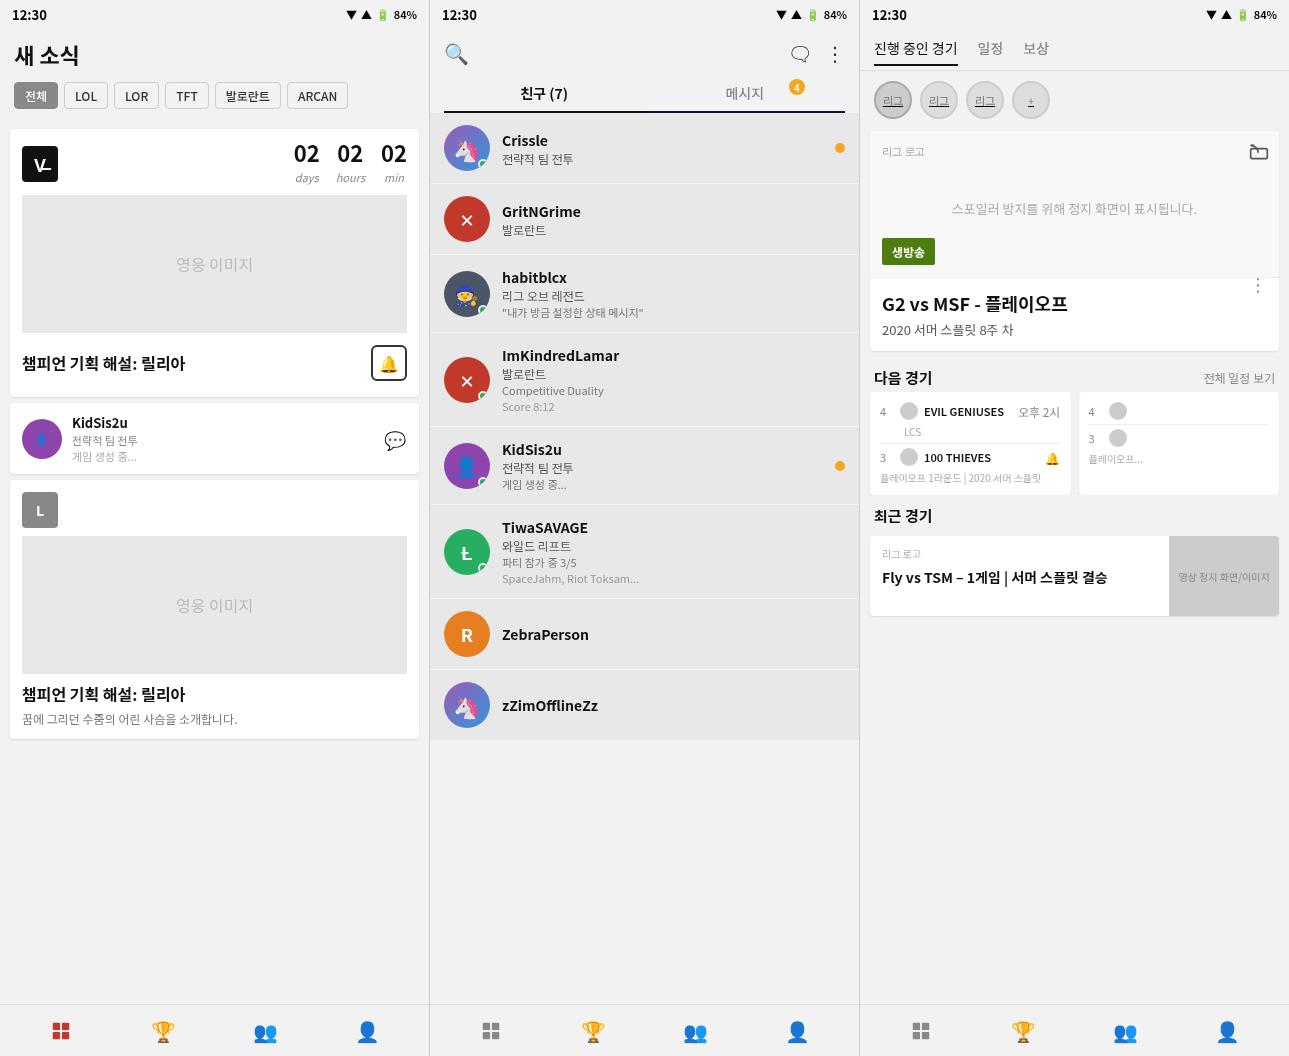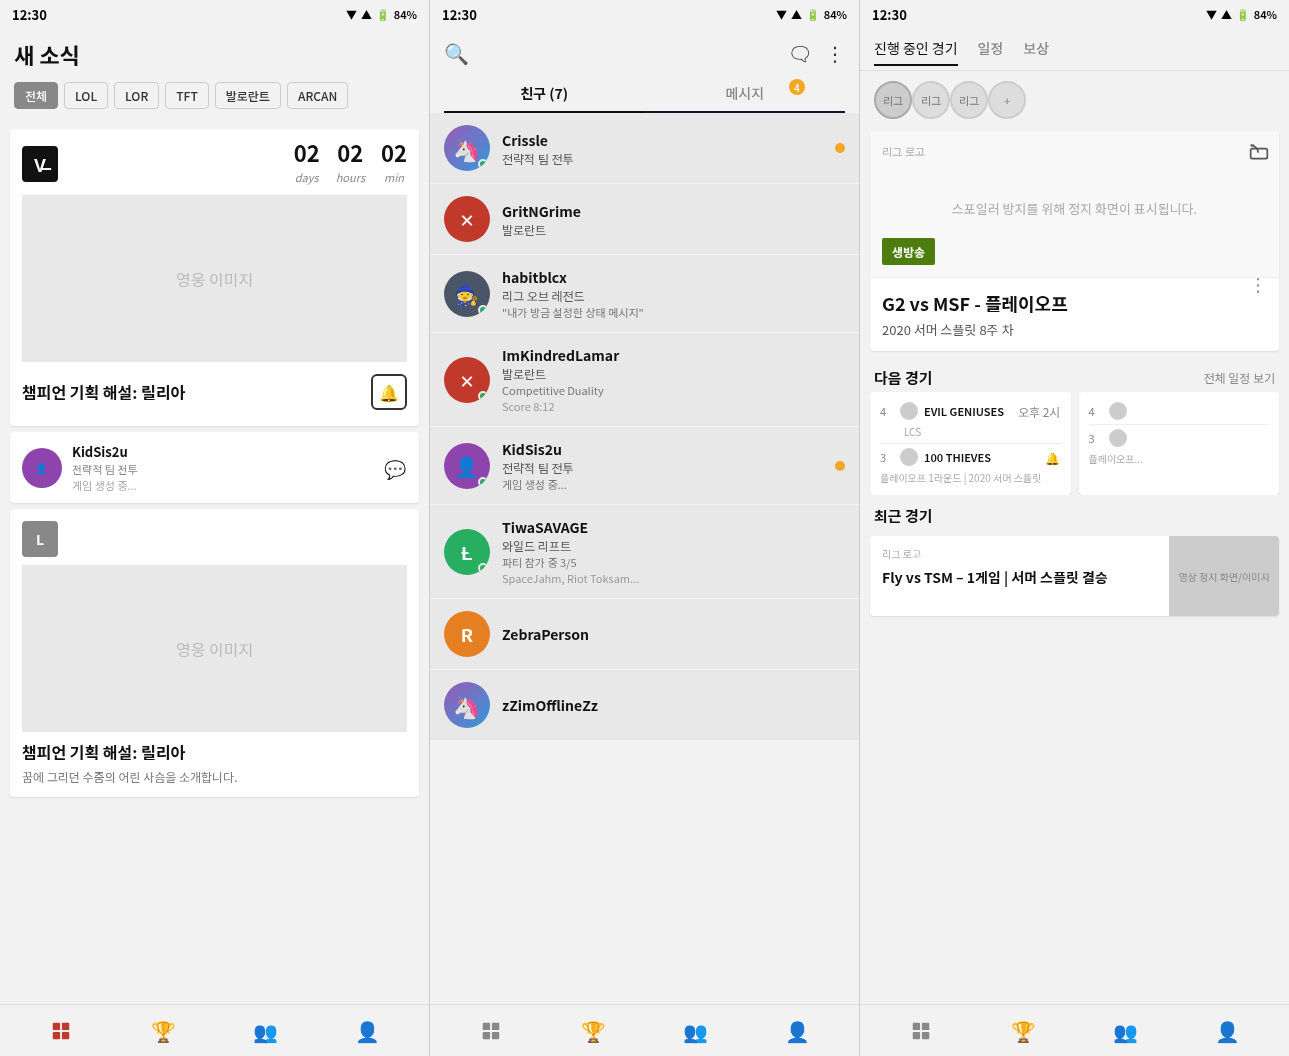--- a/index.html
+++ b/index.html
@@ -132,21 +132,21 @@
       color: #111;
       display: block;
       line-height: 1;
     }
     .countdown-label {
       font-size: 11px;
       color: #888;
       font-style: italic;
     }
     .hero-image-placeholder {
-      height: 167px;
+      height: 138px;
       background: #e8e8e8;
       display: flex;
       align-items: center;
       justify-content: center;
       color: #bbb;
       font-size: 16px;
       margin: 8px 0;
     }
     .card-title-row {
       display: flex;
@@ -374,23 +374,24 @@
       cursor: pointer;
     }
     .esports-tab.active {
       color: #111;
       font-weight: 400;
       border-bottom: 2px solid #111;
     }
 
     .league-filter {
       display: flex;
-      gap: 0;
+      gap: 8px;
       padding: 10px 14px 6px;
       align-items: center;
+      text-decoration: underline;
     }
     .league-btn {
       width: 38px;
       height: 38px;
       border-radius: 50%;
       background: #ddd;
       display: flex;
       align-items: center;
       justify-content: center;
       font-size: 11px;

